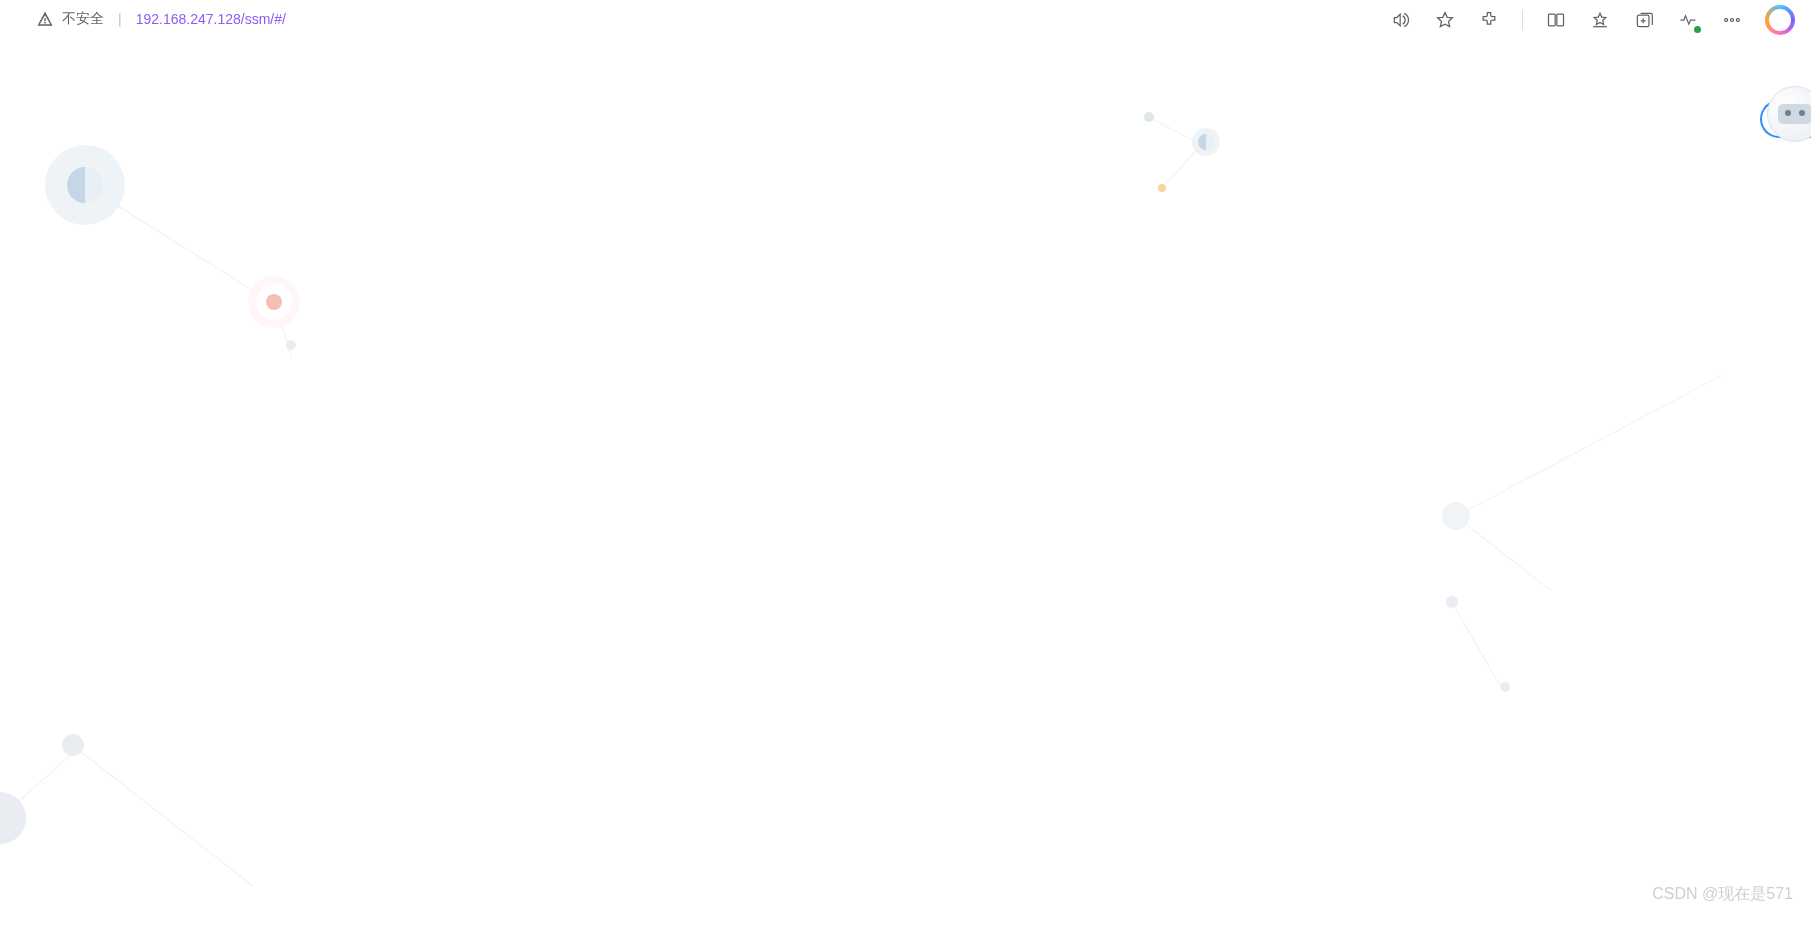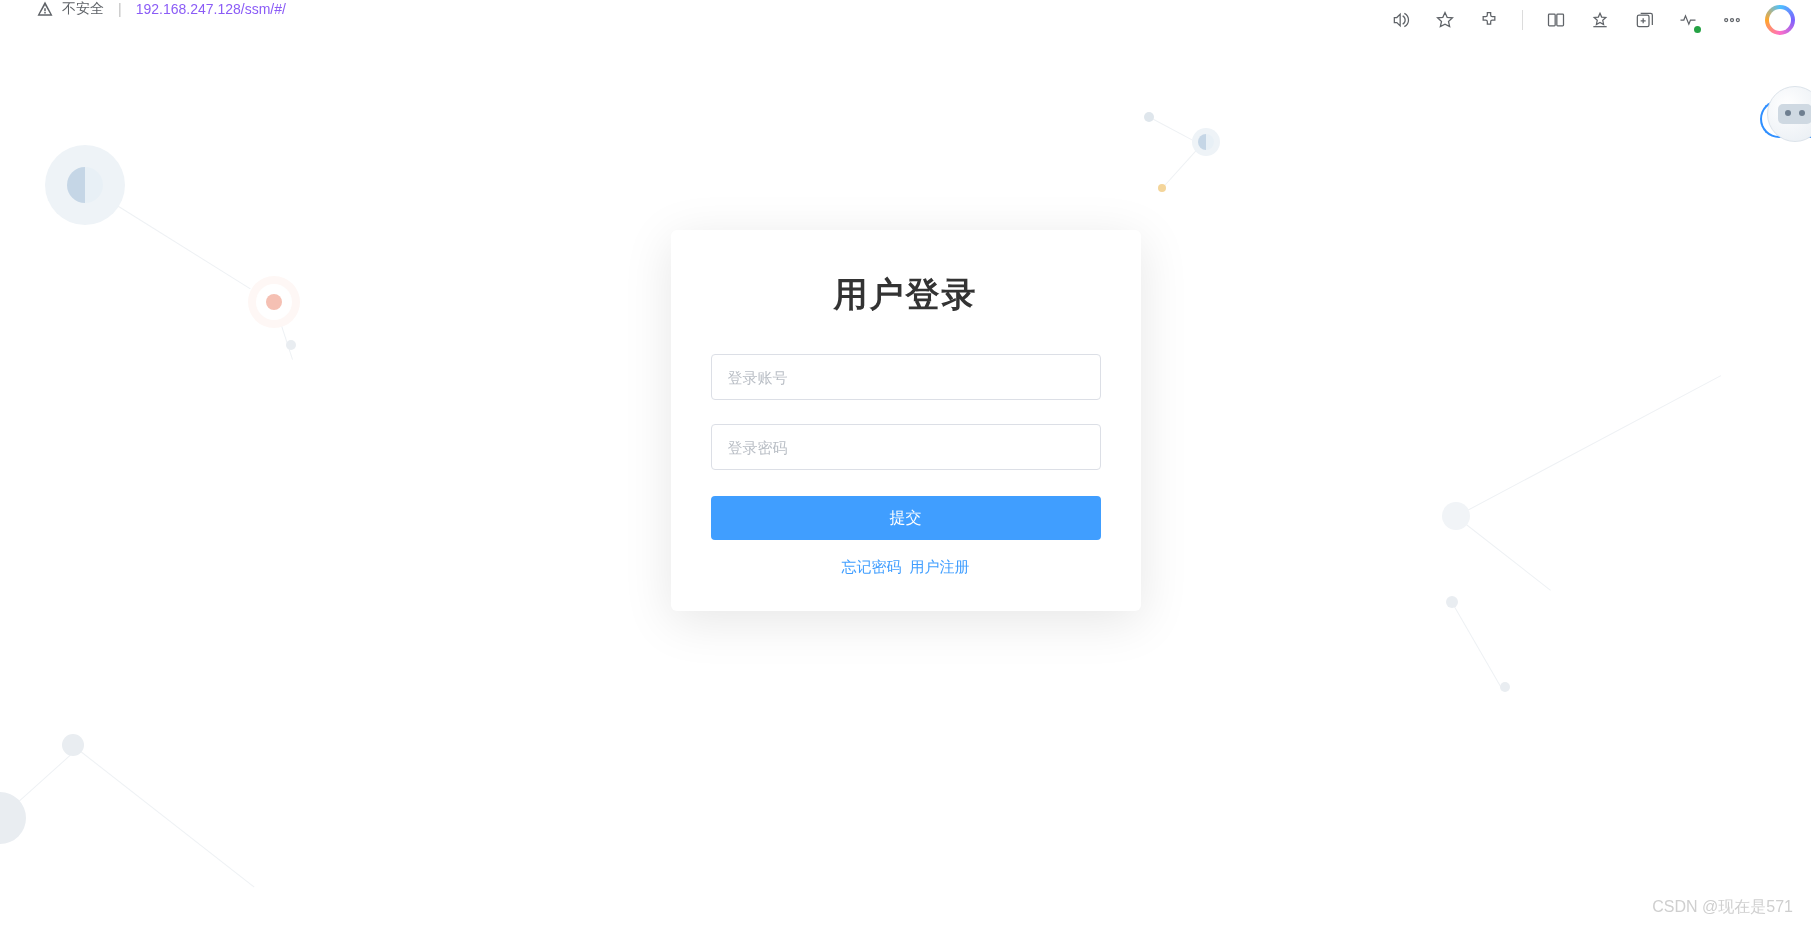--- a/index.html
+++ b/index.html
@@ -9,22 +9,22 @@
     width: 1811px;
     height: 926px;
     overflow: hidden;
     position: relative;
   }
 
   
   .browser-bar {
     height: 40px;
     display: flex;
-    align-items: flex-start;
-    padding: 0 8px;
+    align-items: flex-end;
+    padding: 12px 8px;
     background: #fff;
     position: relative;
     z-index: 100;
   }
   .addr-area {
     display: flex;
     align-items: center;
     gap: 8px;
     margin-left: 28px;
     color: #5f6368;
@@ -187,21 +187,21 @@
   .assistant-blob .face::before,
   .assistant-blob .face::after {
     content:""; position:absolute; top:6px; width:6px; height:6px;
     background:#6f7f90; border-radius:50%;
   }
   .assistant-blob .face::before { left:7px; }
   .assistant-blob .face::after { right:7px; }
 
   
   .watermark {
-    position:absolute; right:18px; bottom:8px;
+    position:absolute; right:18px; bottom:21px;
     color:#cfcfcf; font-size:16px;
     font-family: "Microsoft YaHei", sans-serif;
     z-index:60;
     pointer-events:none;
   }
 </style>
 </head>
 <body>
 
 <div class="browser-bar">
@@ -294,25 +294,15 @@
     <div class="node n11"></div>
   </div>
 
   <div class="assistant-blob">
       <div class="face"></div>
     </div>
   <div class="ime-pill">
     <span>英</span>
   </div>
 
-  <div class="login-card">
-    <h1 class="login-title">用户登录</h1>
-    <input class="field" type="text" placeholder="登录账号" style="">
-    <input class="field" type="password" placeholder="登录密码" style="">
-    <button class="submit-btn">提交</button>
-    <div class="links">
-      <a>忘记密码</a>
-      <a>用户注册</a>
-    </div>
-  </div>
 
   <div class="watermark">CSDN @现在是571</div>
 </div>
 
 </body></html>

